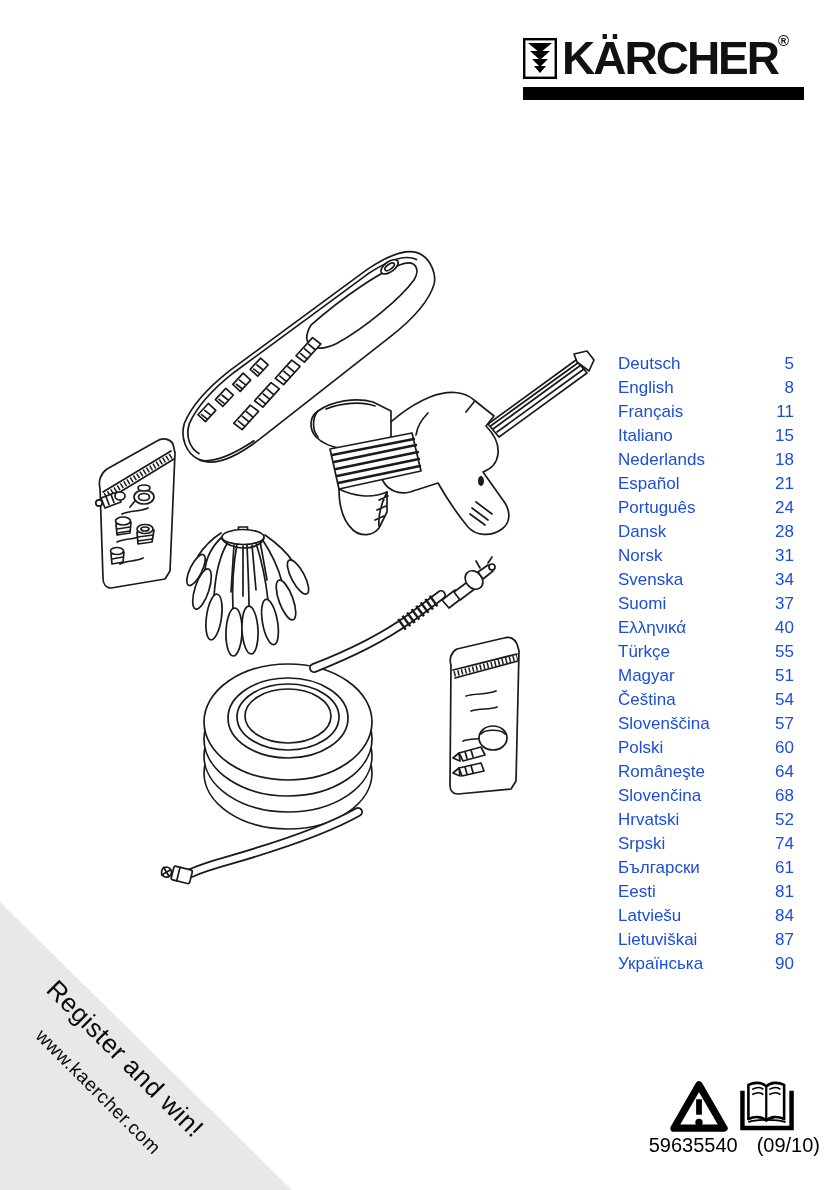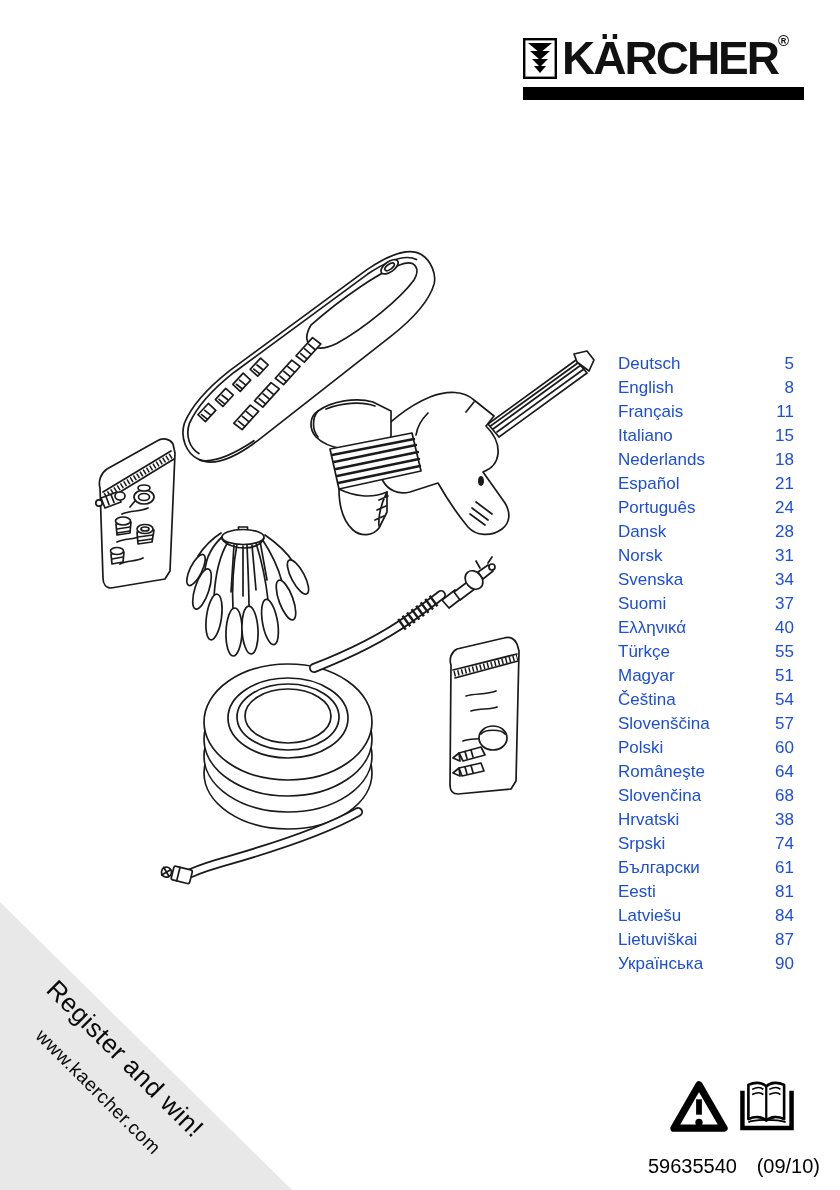--- a/index.html
+++ b/index.html
@@ -30,21 +30,21 @@
   }
   
   .ribbon-svg{position:absolute;left:0;top:902px;width:292px;height:288px;}
   .ribbon-line{position:absolute;white-space:nowrap;color:#0a0a0a;
     transform:translate(-50%,-50%) rotate(45deg);}
   .ribbon-line1{left:125px;top:1059px;font-size:26px;letter-spacing:0.5px;}
   .ribbon-line2{left:98px;top:1092px;font-size:19px;letter-spacing:0.5px;}
   
   .footer{position:absolute;left:648px;top:1076px;width:172px;text-align:center;}
   .footer-icons{display:flex;justify-content:center;align-items:flex-end;gap:7px;height:58px;}
-  .footer-code{margin-top:21px;font-size:20px;color:#000;display:flex;gap:11px;justify-content:space-between;white-space:nowrap;}
+  .footer-code{margin-top:0;font-size:20px;color:#000;display:flex;gap:19px;justify-content:flex-end;white-space:nowrap;}
 </style>
 </head>
 <body>
 
 <div class="page">
 
   <div class="brand">
     <div class="brand-row">
       <svg class="brand-mark" viewBox="0 0 34 41">
         <rect x="1.2" y="1.2" width="31.6" height="38.6" fill="#fff" stroke="#000" stroke-width="2.4"></rect>
@@ -293,21 +293,21 @@
       <span>64</span>
     </div>
 
     <div class="toc-row">
       <span>Slovenčina</span>
       <span>68</span>
     </div>
 
     <div class="toc-row">
       <span>Hrvatski</span>
-      <span>38</span>
+      <span>52</span>
     </div>
 
     <div class="toc-row">
       <span>Srpski</span>
       <span>74</span>
     </div>
 
     <div class="toc-row">
       <span>Български</span>
       <span>61</span>

